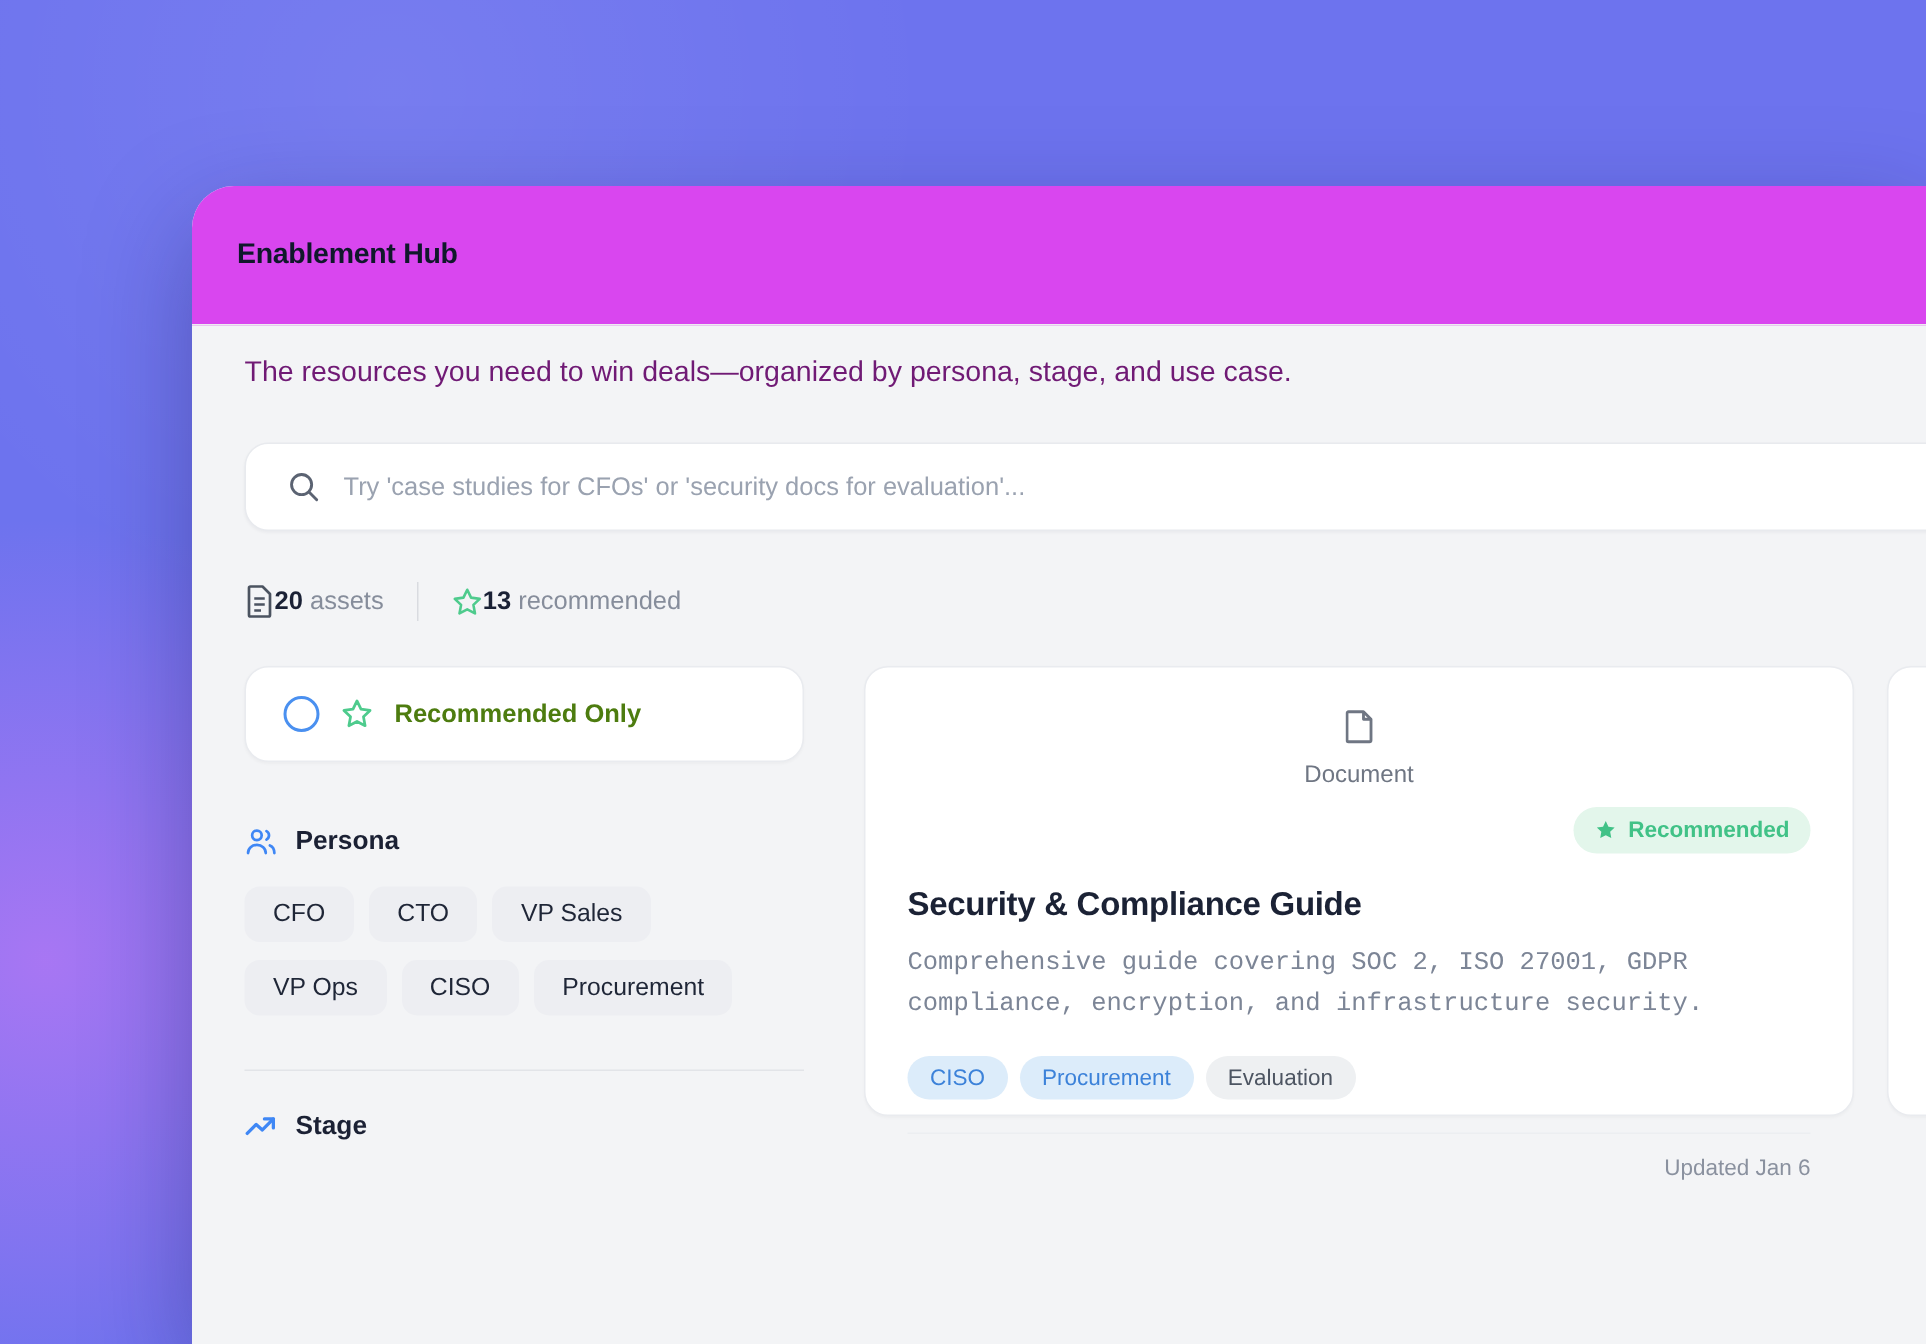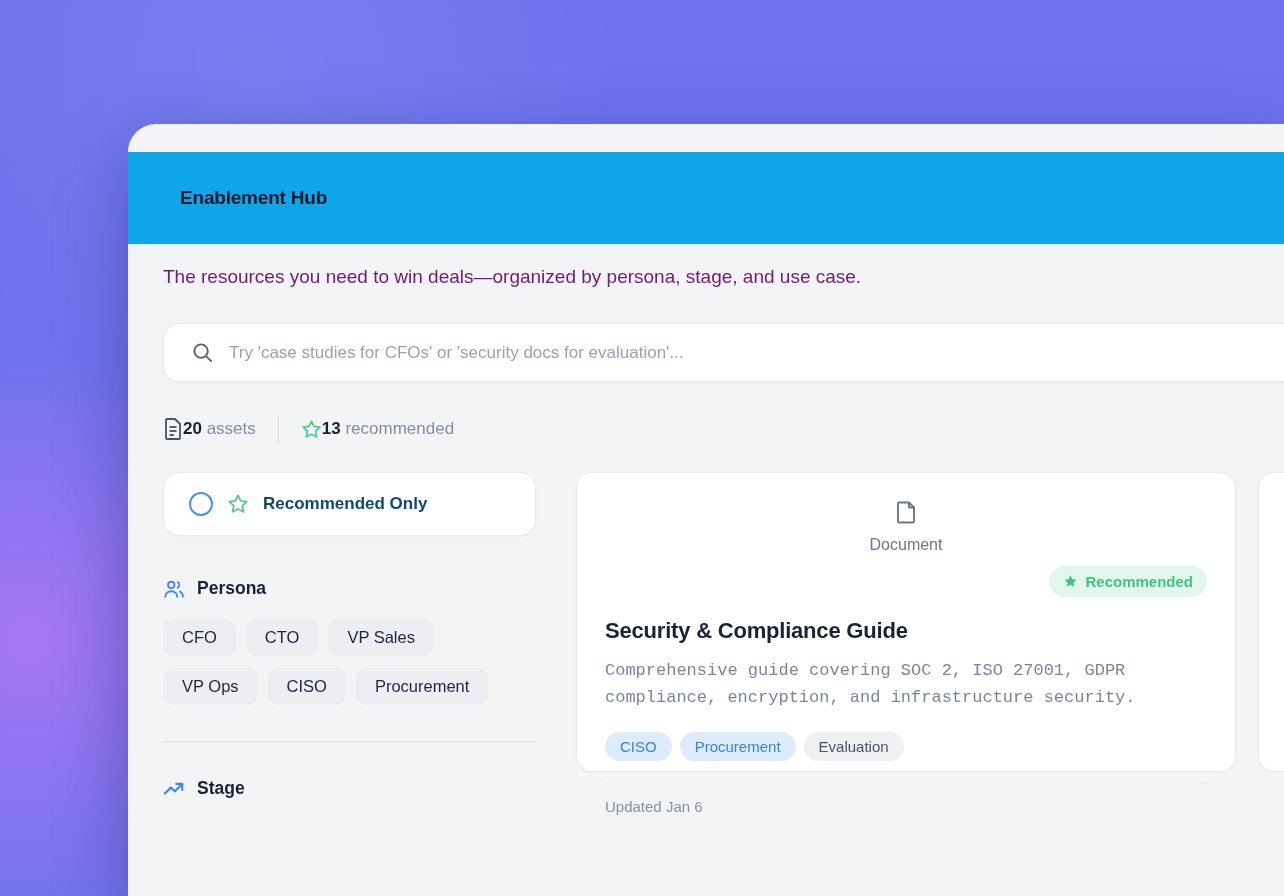--- a/index.html
+++ b/index.html
@@ -15,22 +15,22 @@
 
   
   .shell {
     position:absolute; left:128px; top:124px; width:1156px; height:772px;
     background:#f3f4f6;
     border-top-left-radius:28px;
     box-shadow:0 24px 70px rgba(25,22,90,.35);
     overflow:hidden;
   }
   .shell-header {
-    height:93px; background:#0ea5e9; border-bottom:1px solid #ebedf0;
-    display:flex; align-items:center; padding-left:52px;margin-top:28px;
+    height:93px; background:#d946ef; border-bottom:1px solid #ebedf0;
+    display:flex; align-items:center; padding-left:30px;
   }
   .app-title { font-size:19px; font-weight:700; color:#10182b; letter-spacing:-.2px; }
 
   .content { padding-left:35px; }
 
   .hero-heading {
     margin-top:40px; font-size:34px; font-weight:700; color:#171e33;
     letter-spacing:-.4px;
   }
   .hero-sub {
@@ -59,26 +59,26 @@
   
   .grid { margin-top:30px; display:flex; align-items:flex-start; }
   aside { width:373px; margin-right:40px; flex-shrink:0; }
 
   .reco-card {
     height:64px; background:#fff; border:1px solid #e9ebef; border-radius:16px;
     display:flex; align-items:center; gap:14px; padding-left:25px; cursor:pointer;
     box-shadow:0 1px 2px rgba(16,24,40,.03);
   }
   .radio-circle { width:24px; height:24px; border-radius:50%; border:2.5px solid #4a90f0; }
-  .reco-label { font-size:17px; font-weight:600; color:#0c4a6e; }
+  .reco-label { font-size:17px; font-weight:600; color:#4d7c0f; }
 
   .filter-heading { display:flex; align-items:center; gap:12px;text-align:right; }
   .filter-heading span { font-size:17.5px; font-weight:700; color:#1b2134; }
   .filter-heading.persona { margin-top:42px; }
-  .filter-heading.stage { margin-top:36px; }
+  .filter-heading.stage { margin-top:26px; }
 
   .chips { margin-top:20px; display:flex; flex-wrap:wrap; gap:12px 10px; }
   .chip {
     background:#edeef2; border-radius:10px; padding:9px 19px;
     font-size:16.5px; color:#1f2637; cursor:pointer;
   }
 
   .aside-divider { margin-top:36px; height:1px; background:#e2e4e8; }
 
   
@@ -93,21 +93,21 @@
   .badge {
     margin-left:auto; background:#e3f6eb; color:#41c287; font-size:15px; font-weight:600;
     border-radius:999px; padding:7px 14px; display:flex; align-items:center; gap:7px;
   }
   .card-title { margin-top:21px; font-size:22px; font-weight:700; color:#1b2235; letter-spacing:-.2px; }
   .card-desc { margin-top:13px; font-size:17px; line-height:27px; color:#7c8596; max-width:590px;font-family:Liberation Mono, monospace; }
   .tags { margin-top:21px; display:flex; gap:8px; }
   .tag { border-radius:999px; padding:6px 15px; font-size:15px; }
   .tag.blue { background:#dcecfa; color:#3c82d9; }
   .tag.gray { background:#eef0f2; color:#4d5562; }
-  .card-footer { margin-top:22px; border-top:1px solid #eceef1; padding-top:14px; font-size:15px; color:#8a919f; }
+  .card-footer { margin-top:22px; border-top:1px solid #eceef1; padding-top:14px; font-size:15px; color:#8a919f;text-align:right; }
 
   
   .asset-card.partial { width:240px; padding:28px 0 0 26px; position:relative; }
 
   svg { display:block; flex-shrink:0; }
 </style>
 </head>
 <body>
 
 <div class="shell">

